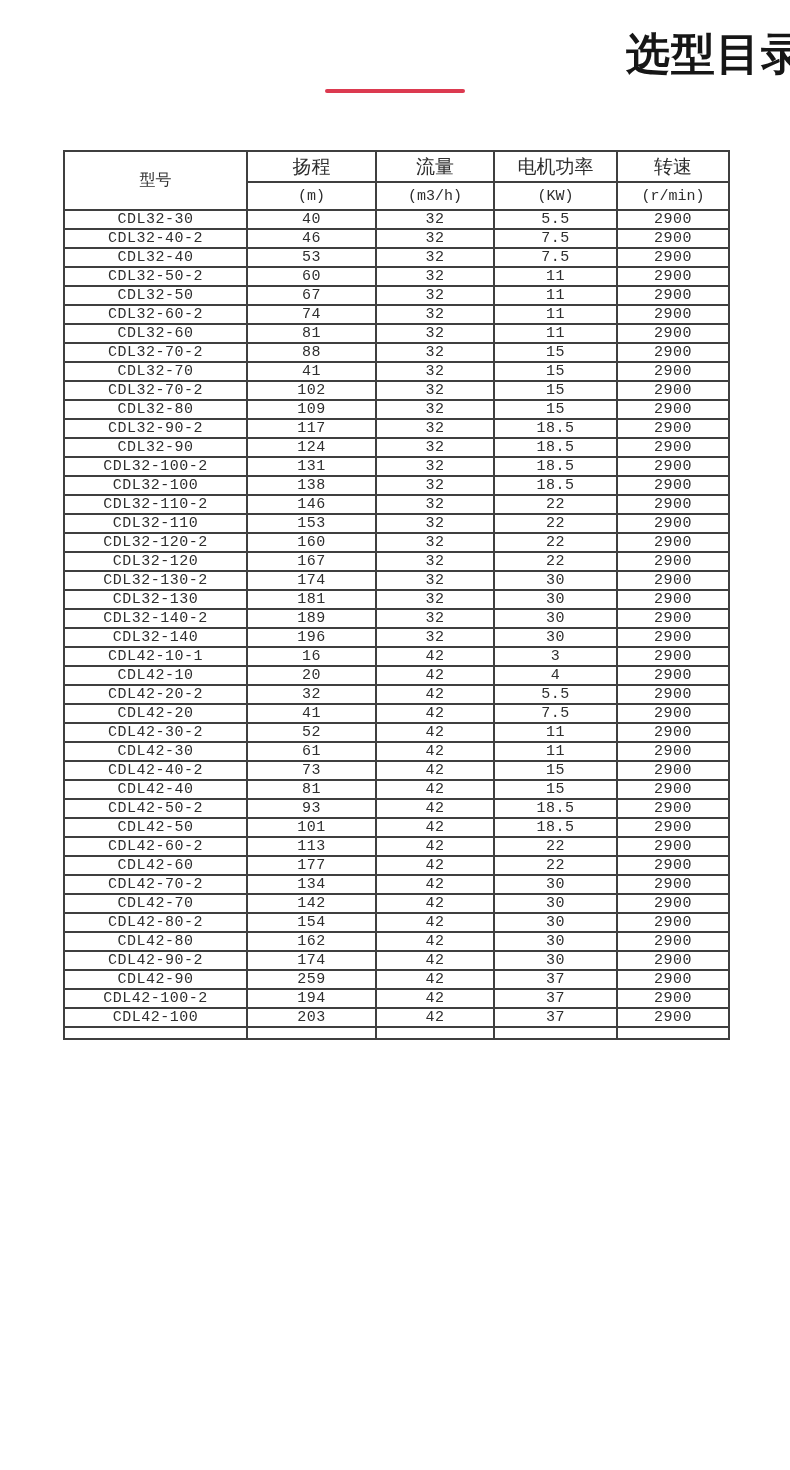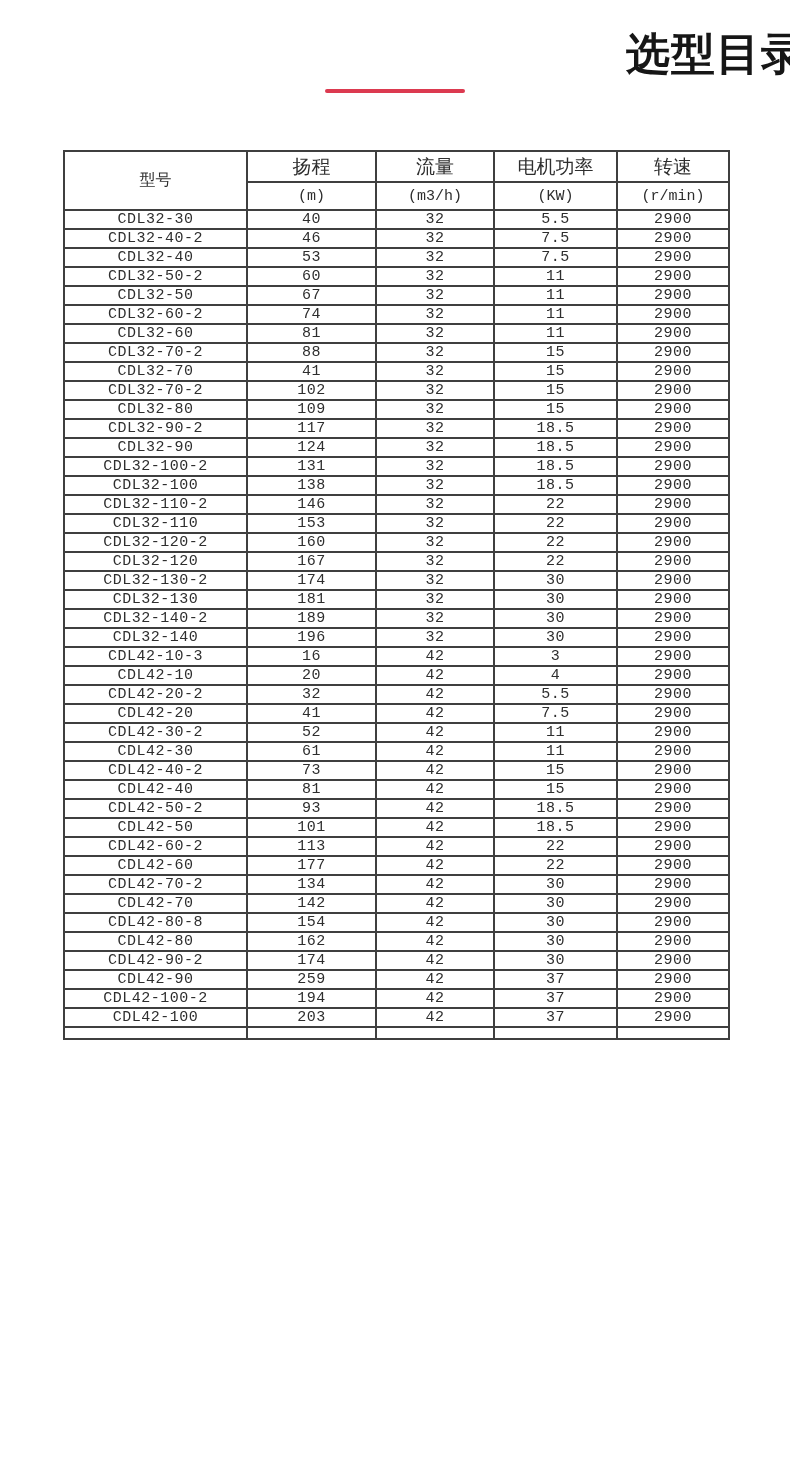--- a/index.html
+++ b/index.html
@@ -262,21 +262,21 @@
         <td>2900</td>
       </tr>
       <tr>
         <td>CDL32-140</td>
         <td>196</td>
         <td>32</td>
         <td>30</td>
         <td>2900</td>
       </tr>
       <tr>
-        <td>CDL42-10-3</td>
+        <td>CDL42-10-1</td>
         <td>16</td>
         <td>42</td>
         <td>3</td>
         <td>2900</td>
       </tr>
       <tr>
         <td>CDL42-10</td>
         <td>20</td>
         <td>42</td>
         <td>4</td>
@@ -360,21 +360,21 @@
         <td>2900</td>
       </tr>
       <tr>
         <td>CDL42-70</td>
         <td>142</td>
         <td>42</td>
         <td>30</td>
         <td>2900</td>
       </tr>
       <tr>
-        <td>CDL42-80-8</td>
+        <td>CDL42-80-2</td>
         <td>154</td>
         <td>42</td>
         <td>30</td>
         <td>2900</td>
       </tr>
       <tr>
         <td>CDL42-80</td>
         <td>162</td>
         <td>42</td>
         <td>30</td>

